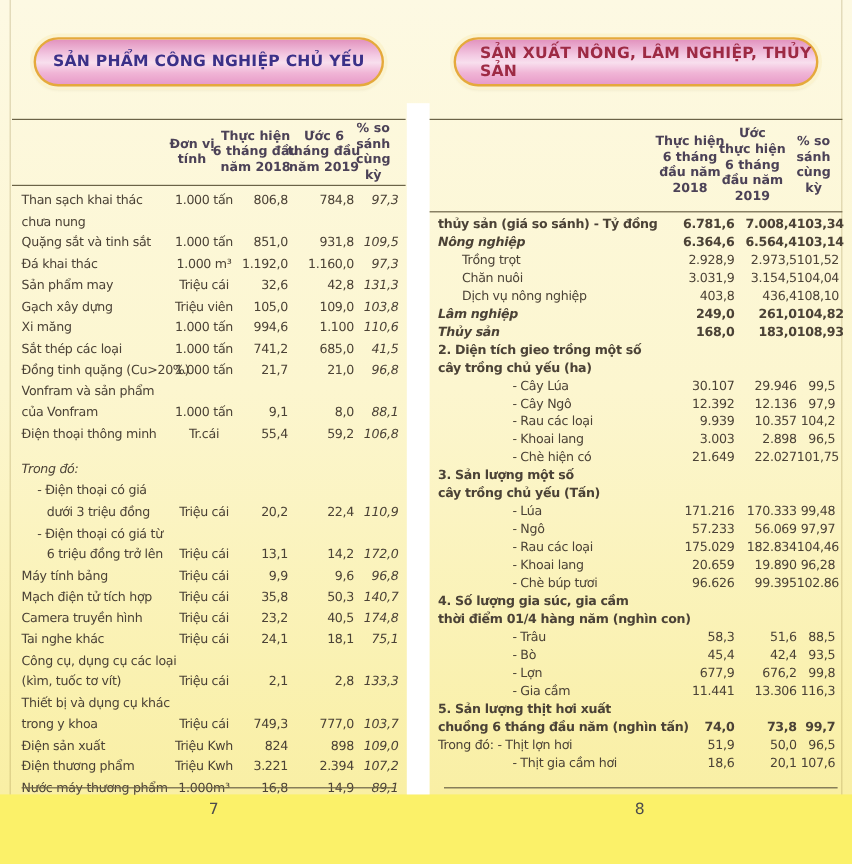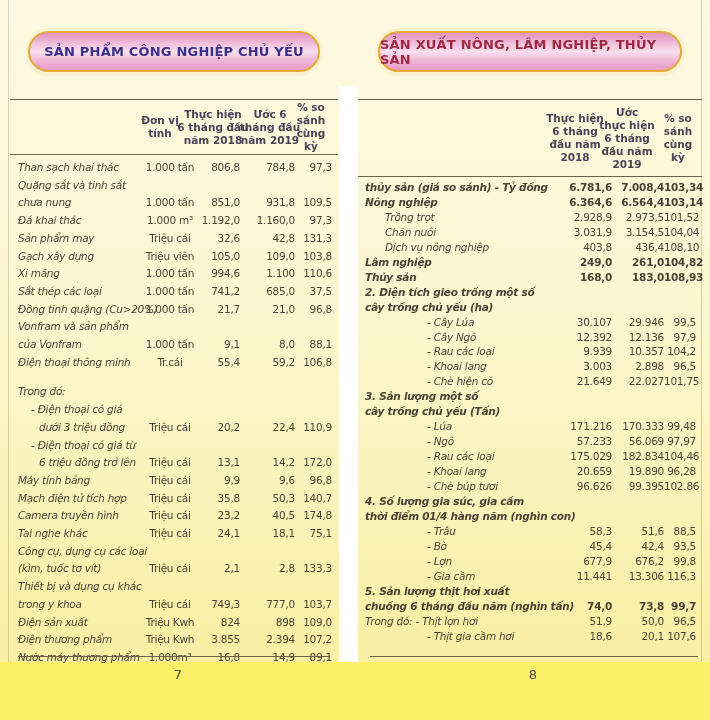--- a/index.html
+++ b/index.html
@@ -18,43 +18,43 @@
 
   
   .badge{margin:31px auto 0;height:37px;border:2px solid var(--badge-border);border-radius:21px;
     background:linear-gradient(180deg,var(--badge-pink-dark) 0%, #f3c9e2 35%, var(--badge-pink-light) 52%, #f0b5d6 75%, #e89cc8 100%);
     box-shadow:0 0 0 3px var(--badge-ring), 0 2px 3px rgba(120,90,20,.25);
     display:flex;align-items:center;justify-content:center;}
   #page-left .badge{width:288px;}
   #page-right .badge{width:300px;}
   .badge .t{font-size:13px;font-weight:700;letter-spacing:.2px;}
   #page-left .badge .t{color:var(--left-title);}
-  #page-right .badge .t{color:var(--right-title);}
+  #page-right .badge .t{color:var(--right-title);margin-left:20px;}
 
   
   .thead{position:relative;margin-top:27px;border-top:1.5px solid var(--rule);border-bottom:1.5px solid var(--rule);}
   #page-left .thead{height:54px;}
   #page-right .thead{height:76px;}
   .hcell{position:absolute;top:50%;transform:translate(-50%,-50%);text-align:center;
     font-size:10.5px;font-weight:700;line-height:13px;color:var(--header-text);white-space:pre-line;}
   #page-left .h-unit{left:150px;} #page-left .h-2018{left:203px;}
   #page-left .h-2019{left:260px;} #page-left .h-pct{left:301px;}
   #page-right .h-2018{left:217px;} #page-right .h-2019{left:269px;} #page-right .h-pct{left:320px;}
 
   
   .tbody{color:var(--text);font-size:10.5px;letter-spacing:-.25px;}
   #page-left .tbody{padding:4px 6px 0 8px;line-height:17.7px;}
   #page-right .tbody{padding:3px 6px 0 7px;line-height:14.95px;}
   .trow{display:flex;align-items:flex-end;}
   .c-label{flex:1;min-width:0;}
-  .lbl-line{white-space:nowrap;overflow:visible;font-style:italic;}
+  .lbl-line{white-space:nowrap;overflow:visible;}
   .c-unit{width:56px;text-align:center;white-space:nowrap;}
   .c-v1,.c-v2,.c-pct{text-align:right;white-space:nowrap;}
   #page-left .c-label{max-width:124px;}
-  #page-left .c-v1{width:42px;} #page-left .c-v2{width:55px;} #page-left .c-pct{width:37px;}
+  #page-left .c-v1{width:42px;} #page-left .c-v2{width:55px;} #page-left .c-pct{width:37px;font-style:italic;}
   #page-right .c-v1{width:72px;} #page-right .c-v2{width:52px;} #page-right .c-pct{width:32px;}
   
   .trow.note .c-label{font-style:italic;margin-top:12px;}
   .trow.sub .lbl-line{padding-left:13px;}
   .trow.sub .lbl-line + .lbl-line{padding-left:21px;}
   .trow.sub1 .lbl-line{padding-left:20px;}
   .trow.sub2 .lbl-line{padding-left:62px;}
   .trow.bold{font-weight:700;}
   .trow.bolditalic{font-weight:700;}
   .trow.bolditalic .c-label{font-style:italic;}
@@ -97,22 +97,22 @@
           <div class="c-label">
             <div class="lbl-line">Than sạch khai thác</div>
           </div>
           <div class="c-unit">1.000 tấn</div>
           <div class="c-v1">806,8</div>
           <div class="c-v2">784,8</div>
           <div class="c-pct">97,3</div>
         </div>
         <div class="trow">
           <div class="c-label">
+            <div class="lbl-line">chưa nung</div>
             <div class="lbl-line">Quặng sắt và tinh sắt</div>
-            <div class="lbl-line">chưa nung</div>
           </div>
           <div class="c-unit">1.000 tấn</div>
           <div class="c-v1">851,0</div>
           <div class="c-v2">931,8</div>
           <div class="c-pct">109,5</div>
         </div>
         <div class="trow">
           <div class="c-label">
             <div class="lbl-line">Đá khai thác</div>
           </div>
@@ -148,21 +148,21 @@
           <div class="c-v2">1.100</div>
           <div class="c-pct">110,6</div>
         </div>
         <div class="trow">
           <div class="c-label">
             <div class="lbl-line">Sắt thép các loại</div>
           </div>
           <div class="c-unit">1.000 tấn</div>
           <div class="c-v1">741,2</div>
           <div class="c-v2">685,0</div>
-          <div class="c-pct">37,5</div>
+          <div class="c-pct">41,5</div>
         </div>
         <div class="trow">
           <div class="c-label">
             <div class="lbl-line">Đồng tinh quặng (Cu&gt;20%)</div>
           </div>
           <div class="c-unit">1.000 tấn</div>
           <div class="c-v1">21,7</div>
           <div class="c-v2">21,0</div>
           <div class="c-pct">96,8</div>
         </div>
@@ -277,21 +277,21 @@
           <div class="c-unit">Triệu Kwh</div>
           <div class="c-v1">824</div>
           <div class="c-v2">898</div>
           <div class="c-pct">109,0</div>
         </div>
         <div class="trow">
           <div class="c-label">
             <div class="lbl-line">Điện thương phẩm</div>
           </div>
           <div class="c-unit">Triệu Kwh</div>
-          <div class="c-v1">3.855</div>
+          <div class="c-v1">3.221</div>
           <div class="c-v2">2.394</div>
           <div class="c-pct">107,2</div>
         </div>
         <div class="trow">
           <div class="c-label">
             <div class="lbl-line">Nước máy thương phẩm</div>
           </div>
           <div class="c-unit">1.000m³</div>
           <div class="c-v1">16,8</div>
           <div class="c-v2">14,9</div>

